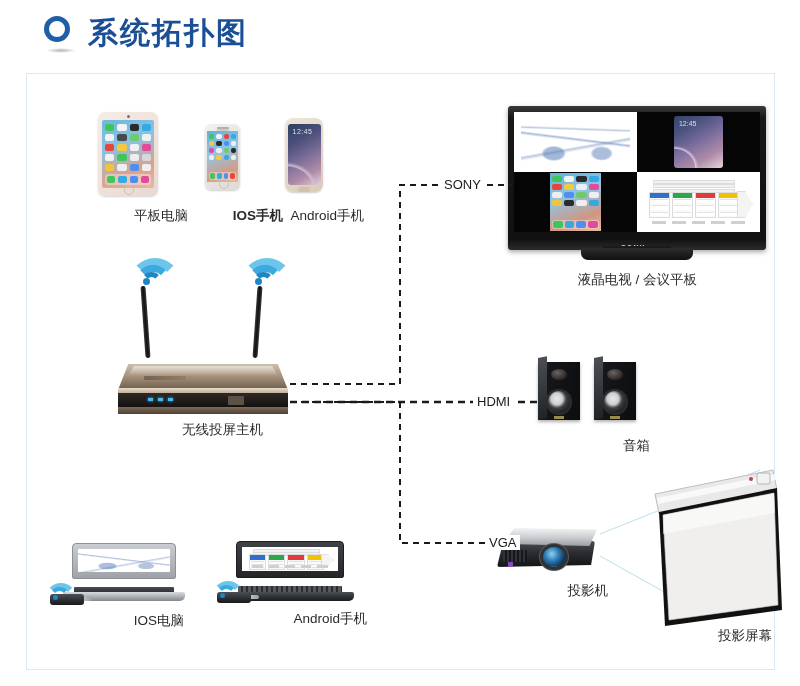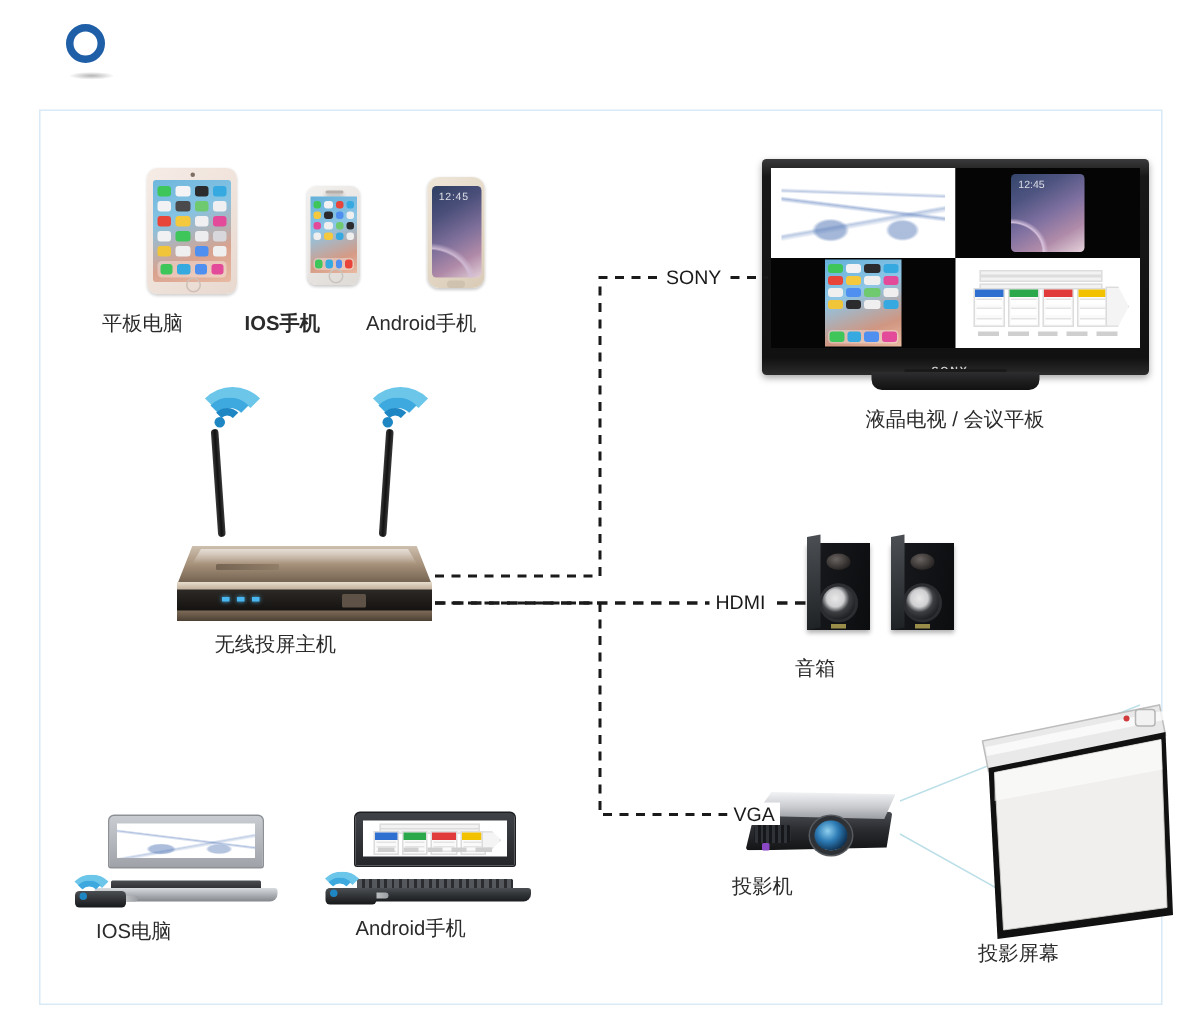--- a/index.html
+++ b/index.html
@@ -12,21 +12,21 @@
   .hdr-ring{position:absolute;left:0;top:0;width:26px;height:26px;border-radius:50%;
             border:5px solid #1f5fa8;box-sizing:border-box;}
   .hdr-shadow{position:absolute;left:2px;top:32px;width:30px;height:5px;border-radius:50%;
             background:radial-gradient(ellipse at center,rgba(90,90,90,.45) 0%,rgba(255,255,255,0) 72%);}
   .hdr-title{position:absolute;left:88px;top:11px;font-size:30px;font-weight:bold;
              color:#1b4f95;letter-spacing:2px;line-height:44px;white-space:nowrap;}
 
   
   .frame{position:absolute;left:26px;top:73px;width:749px;height:597px;
          border:1px solid #d7eaf6;box-sizing:border-box;}
-  .caption{position:absolute;text-align:left;color:#2b2b2b;font-size:13.5px;
+  .caption{position:absolute;text-align:right;color:#2b2b2b;font-size:13.5px;
            white-space:nowrap;line-height:16px;}
 
   
   .tablet{position:absolute;left:98px;top:112px;width:60px;height:84px;border-radius:7px;
           background:linear-gradient(135deg,#f6ece6,#e8d9cf);box-shadow:0 1px 2px rgba(0,0,0,.18);}
   .tablet .scr{position:absolute;left:4px;top:8px;right:4px;bottom:8px;border-radius:2px;
       background:linear-gradient(160deg,#6fb7dd 0%,#86c3e3 35%,#d9a28e 72%,#e8b9a2 100%);overflow:hidden;}
   .tablet .hb{position:absolute;left:50%;margin-left:-4px;bottom:1px;width:8px;height:8px;
       border-radius:50%;border:1px solid #cfc0b6;}
   .tablet .cam{position:absolute;left:50%;margin-left:-1.5px;top:3px;width:3px;height:3px;border-radius:50%;background:#7f6e64;}
@@ -196,20 +196,21 @@
        line-height:15px;white-space:nowrap;}
 </style>
 </head>
 <body>
 
 <div class="header">
   <div class="hdr-icon">
     <div class="hdr-ring"></div>
     <div class="hdr-shadow"></div>
   </div>
+  <div class="hdr-title">系统拓扑图</div>
 </div>
 
 <div class="frame"></div>
 
 <div class="tablet">
   <div class="cam"></div>
   <div class="scr">
     <div class="igrid">
       <i style="background:#3ec65b"></i>
         <i style="background:#f4f4f6"></i>

